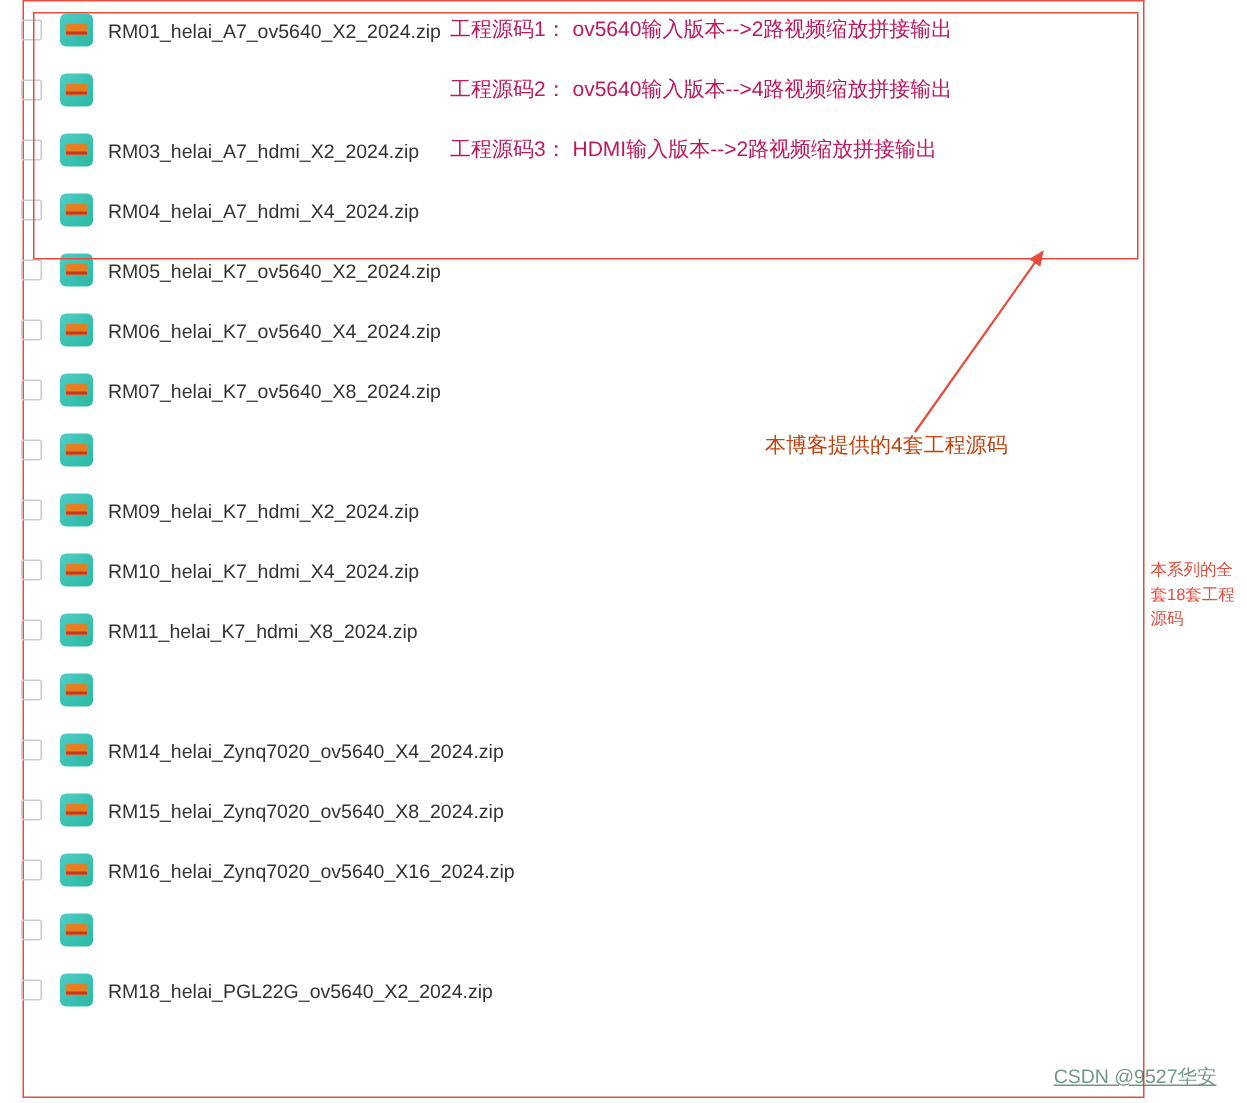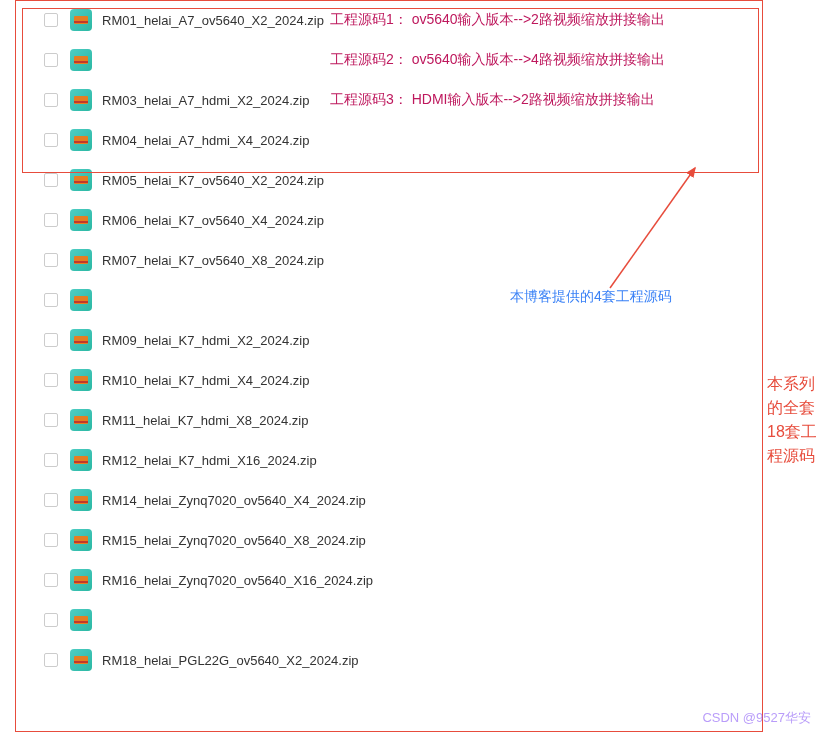--- a/index.html
+++ b/index.html
@@ -28,22 +28,21 @@
       position: absolute;
       left: 22px;
       top: 8px;
       width: 737px;
       height: 165px;
       border: 1px solid #e74c3c;
       z-index: 5;
       pointer-events: none;
     }
     .file-list {
-      padding-left: 24px;
-      margin-left: 20px;
+      padding-left: 14px;
     }
     .file-row {
       display: flex;
       align-items: center;
       height: 40px;
       position: relative;
     }
     .checkbox {
       width: 14px;
       height: 14px;
@@ -88,47 +87,48 @@
       position: absolute;
       left: 286px;
       color: #be185d;
       font-size: 14px;
       white-space: nowrap;
     }
     .callout-label {
       position: absolute;
       left: 510px;
       top: 288px;
-      color: #3b82f6;
+      color: #c2410c;
       font-size: 14px;
       z-index: 10;
     }
     .side-label {
       position: absolute;
       left: 767px;
       top: 372px;
       color: #e74c3c;
-      font-size: 16px;
+      font-size: 11px;
       line-height: 1.5;
       width: 60px;
     }
     .arrow-svg {
       position: absolute;
       left: 560px;
       top: 158px;
       z-index: 8;
       pointer-events: none;
     }
     .watermark {
       position: absolute;
       right: 20px;
       bottom: 8px;
-      color: #8b5cf6;
+      color: #14532d;
       font-size: 13px;
       opacity: 0.6;
+      text-decoration: underline;
     }
   </style>
 </head>
 <body>
 
 <div class="outer-box"></div>
 <div class="inner-box"></div>
 
 <svg class="arrow-svg" width="160" height="140">
   <defs>
@@ -195,21 +195,20 @@
       <span class="file-name">RM10_helai_K7_hdmi_X4_2024.zip</span>
     </div>
     <div class="file-row">
       <div class="checkbox"></div>
       <div class="file-icon"></div>
       <span class="file-name">RM11_helai_K7_hdmi_X8_2024.zip</span>
     </div>
     <div class="file-row">
       <div class="checkbox"></div>
       <div class="file-icon"></div>
-      <span class="file-name">RM12_helai_K7_hdmi_X16_2024.zip</span>
     </div>
     <div class="file-row">
       <div class="checkbox"></div>
       <div class="file-icon"></div>
       <span class="file-name">RM14_helai_Zynq7020_ov5640_X4_2024.zip</span>
     </div>
     <div class="file-row">
       <div class="checkbox"></div>
       <div class="file-icon"></div>
       <span class="file-name">RM15_helai_Zynq7020_ov5640_X8_2024.zip</span>

